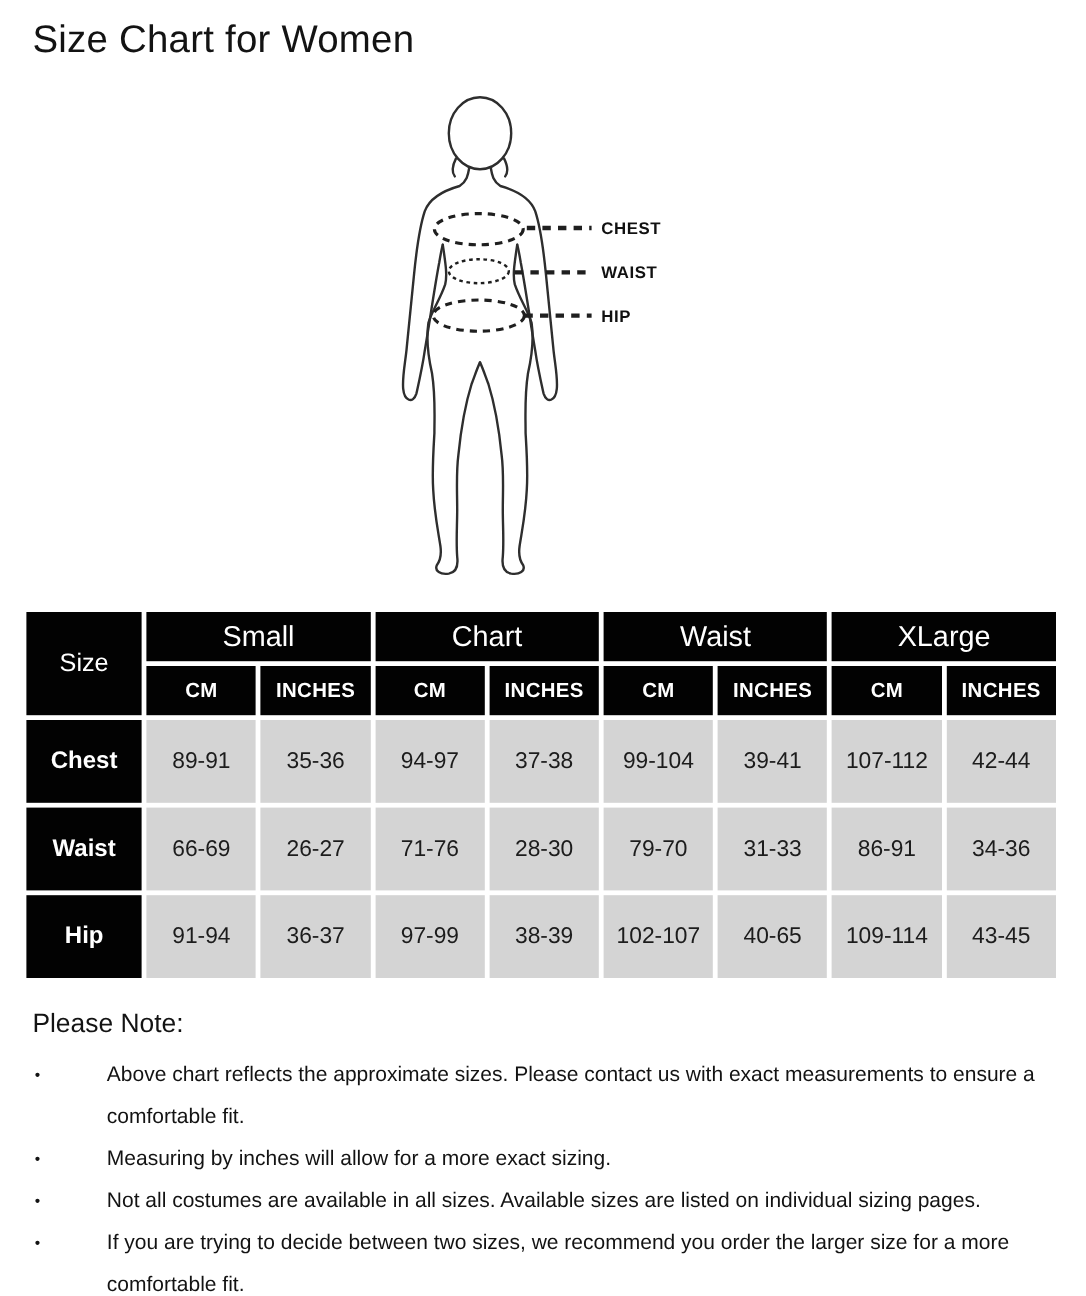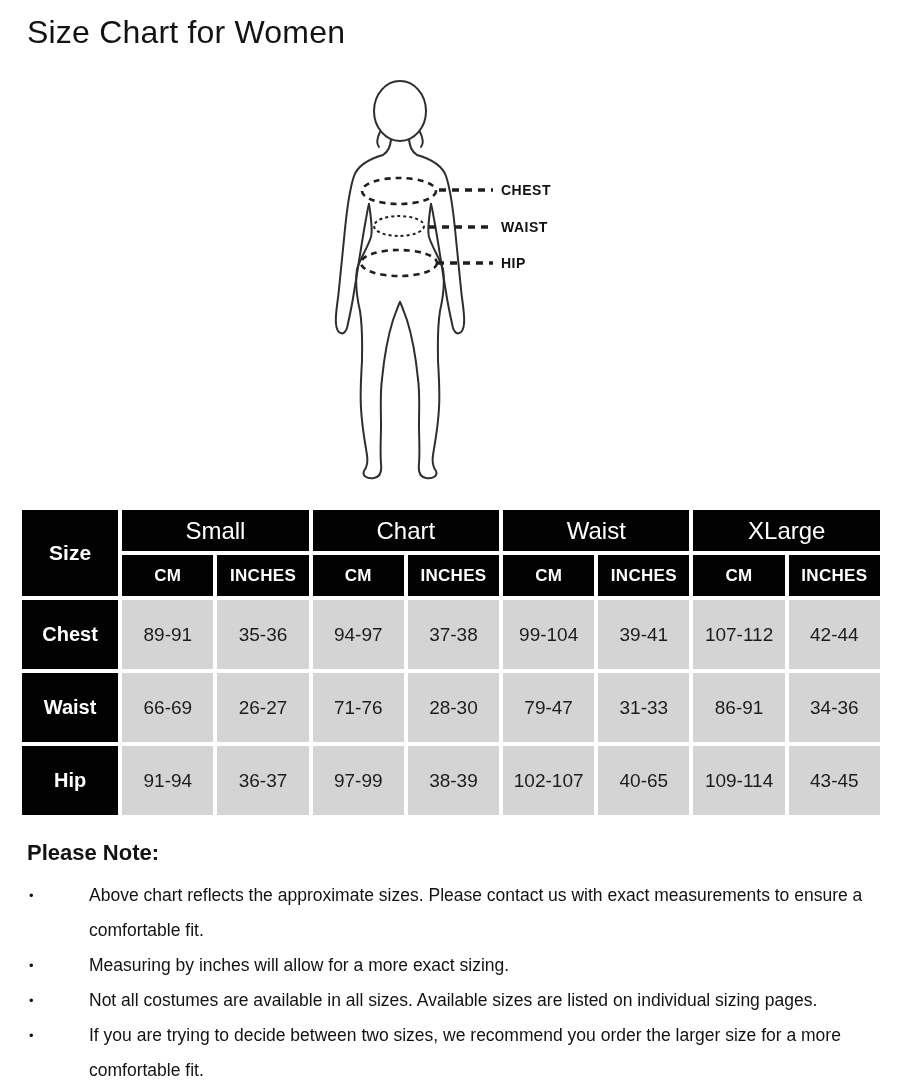--- a/index.html
+++ b/index.html
@@ -50,21 +50,21 @@
     vertical-align: middle;
     overflow: hidden;
   }
   .size-table thead th {
     background: #020202;
     color: #ffffff;
     height: 41px;
   }
   .size-table th.corner {
     font-size: 21px;
-    font-weight: bold;
+    font-weight: normal;
   }
   .size-table th.group {
     font-size: 24px;
     font-weight: normal;
   }
   .size-table th.unit {
     font-size: 17px;
     font-weight: bold;
     letter-spacing: 0.3px;
   }
@@ -78,21 +78,21 @@
   .size-table tbody td {
     background: #d4d4d4;
     color: #1c1c1c;
     font-size: 19px;
     height: 69px;
   }
 
   
   .notes-heading {
     font-size: 22px;
-    font-weight: bold;
+    font-weight: normal;
     color: #131313;
     margin: 21px 0 12px 27px;
   }
   ul.notes-list {
     list-style: none;
     margin: 4px 0 0 0;
     padding: 0 14px 0 29px;
   }
   ul.notes-list li {
     display: flex;
@@ -198,21 +198,21 @@
       <td>39-41</td>
       <td>107-112</td>
       <td>42-44</td>
     </tr>
     <tr>
       <th class="row-label">Waist</th>
       <td>66-69</td>
       <td>26-27</td>
       <td>71-76</td>
       <td>28-30</td>
-      <td>79-47</td>
+      <td>79-70</td>
       <td>31-33</td>
       <td>86-91</td>
       <td>34-36</td>
     </tr>
     <tr>
       <th class="row-label">Hip</th>
       <td>91-94</td>
       <td>36-37</td>
       <td>97-99</td>
       <td>38-39</td>

